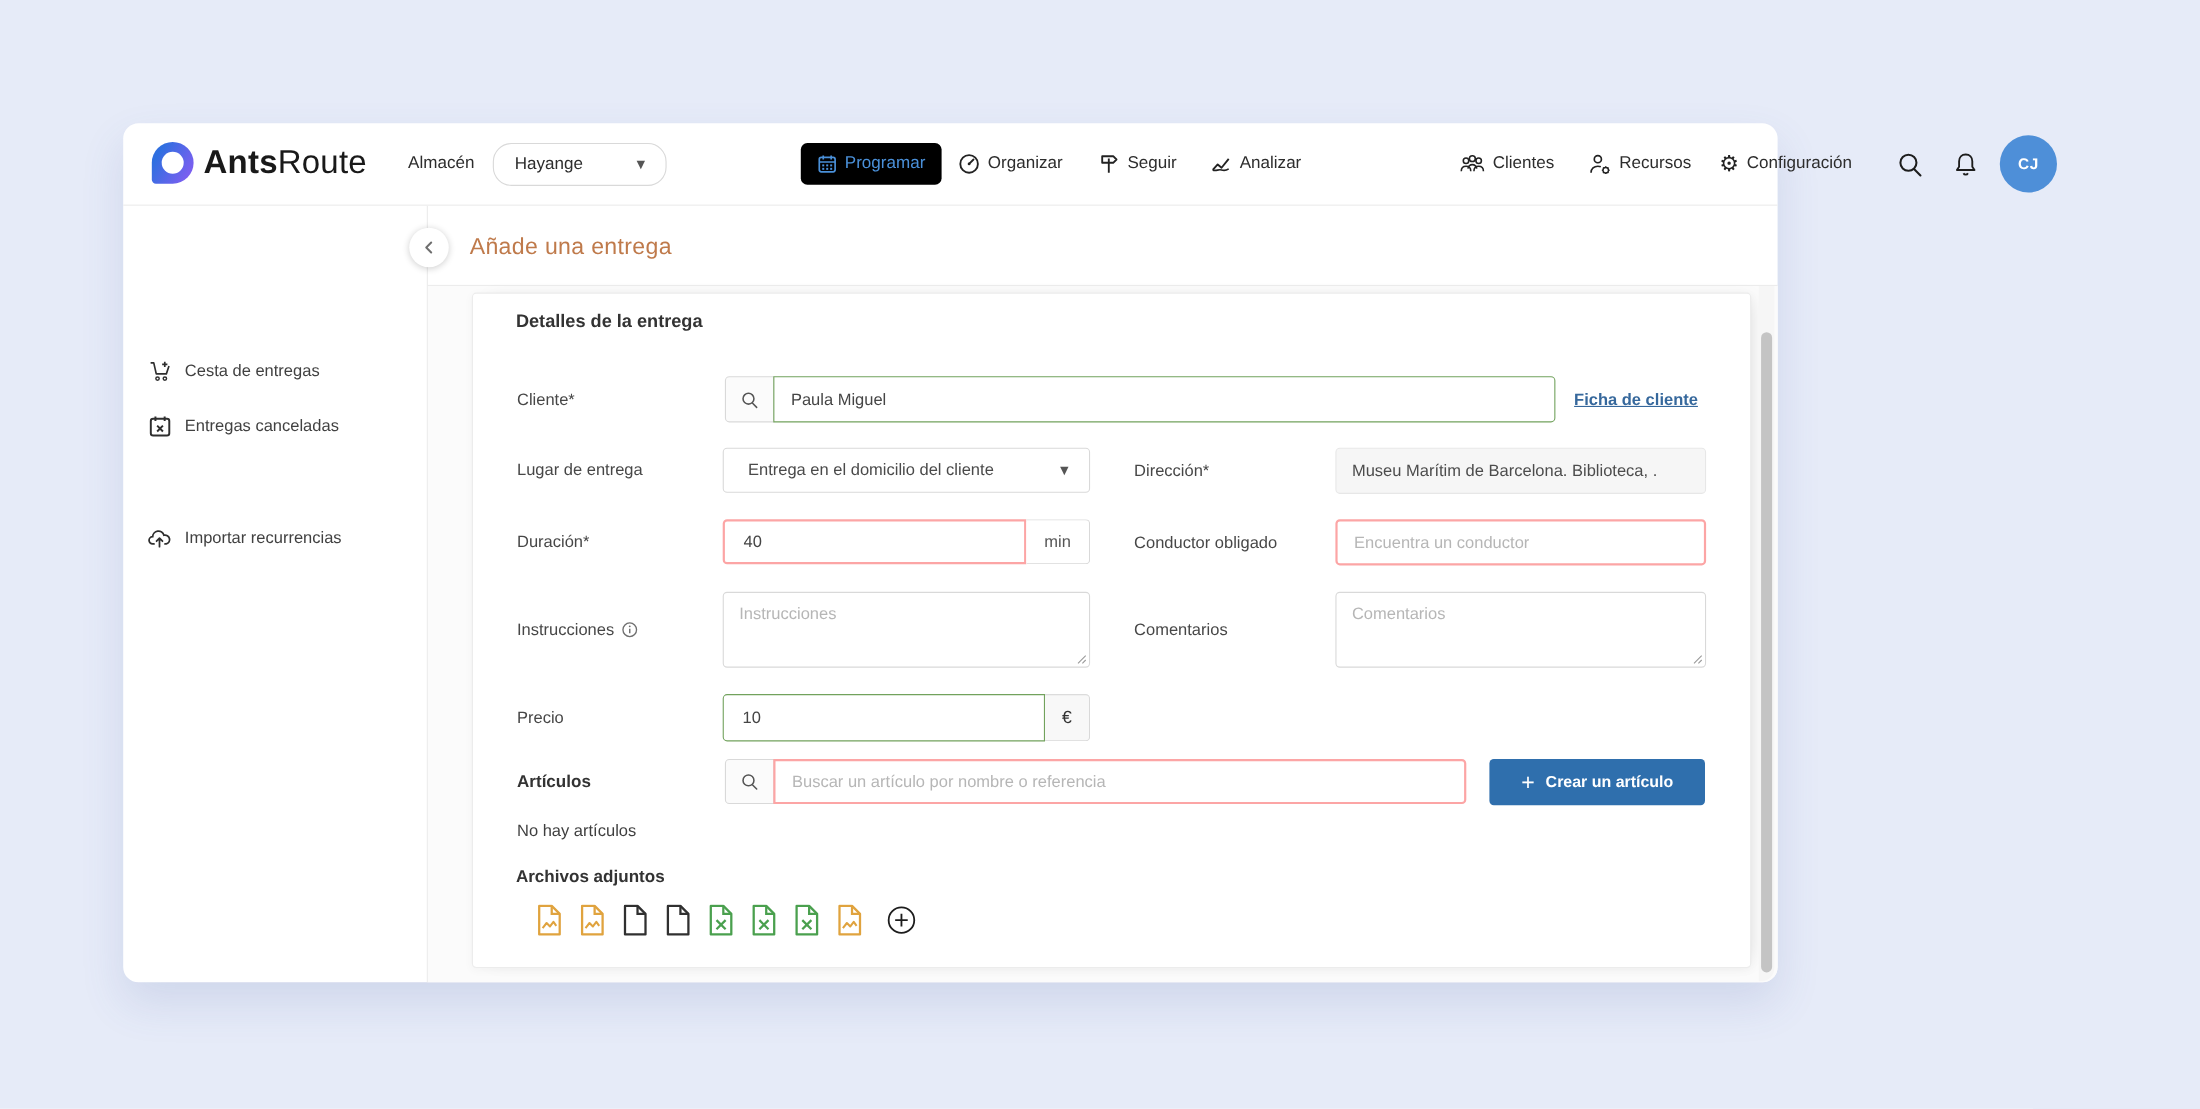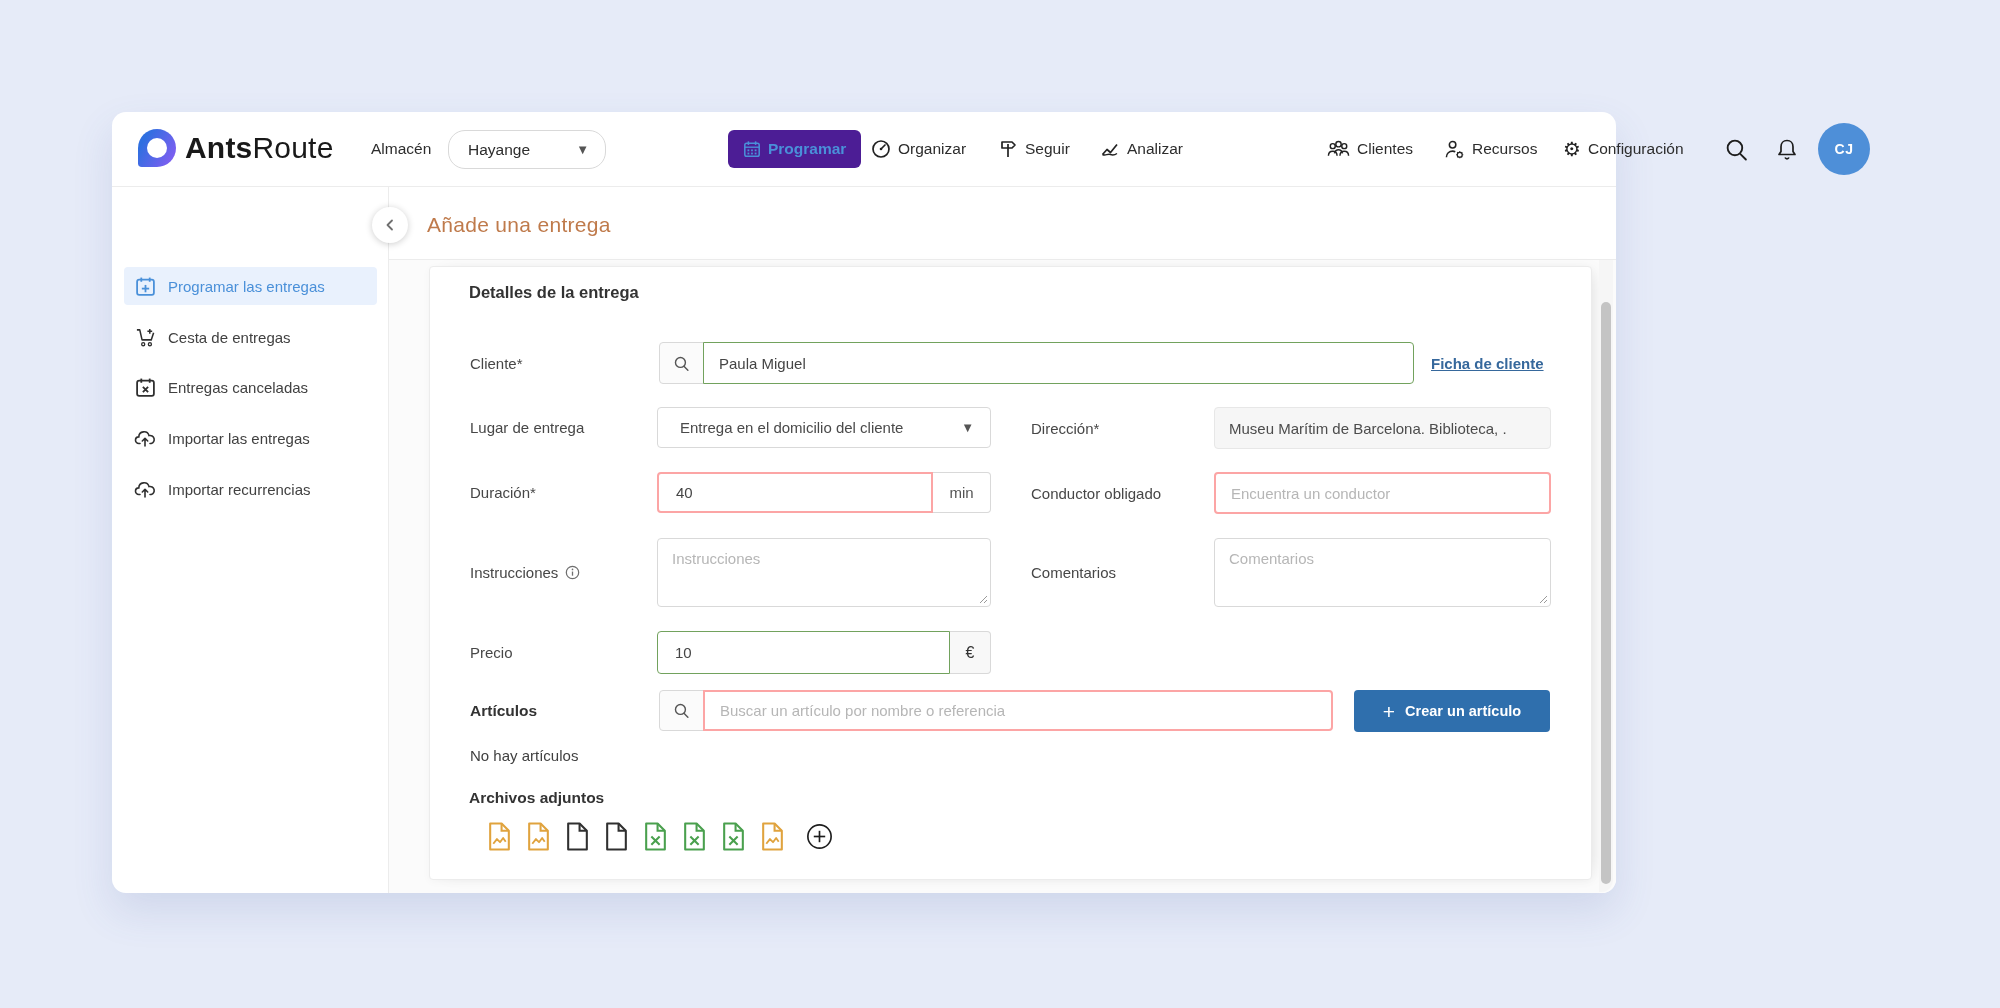--- a/index.html
+++ b/index.html
@@ -22,22 +22,22 @@
   .warehouse-label { position:absolute; left:259px; top:0; height:74px; display:flex; align-items:center;
                font-size:15.5px; color:#2d2d2d; }
   .warehouse-select { position:absolute; left:336px; top:18px; width:158px; height:39px;
                border:1px solid #d9d9d9; border-radius:17px; background:#fff; display:flex; align-items:center;
                padding:0 16px 0 19px; font-size:15.5px; color:#2d2d2d; cursor:pointer; }
   .warehouse-select .caret { margin-left:auto; color:#555; font-size:13px; }
 
   .navitem { position:absolute; top:0; height:74px; display:flex; align-items:center; gap:7px;
              font-size:15.5px; color:#2d2d2d; cursor:pointer; }
   .navitem svg { flex:0 0 auto; }
-  .tab-active { top:18px; height:38px; background:#4c1d95; border-radius:6px; padding:0 15px;
-             color:#4a90d9;font-weight:bold; }
+  .tab-active { top:18px; height:38px; background:#000000; border-radius:6px; padding:0 15px;
+             color:#4a90d9; }
   .icon-gear-glyph { font-size:20px; line-height:1; color:#222; }
 
   .roundicon { position:absolute; top:0; height:74px; display:flex; align-items:center; cursor:pointer; }
   .avatar { position:absolute; left:1706px; top:11px; width:52px; height:52px; border-radius:50%;
             background:#4e8fd8; color:#fff; font-weight:700; font-size:14px; letter-spacing:.5px;
             display:flex; align-items:center; justify-content:center; cursor:pointer; }
 
   
   .v-divider { position:absolute; left:276px; top:75px; bottom:0; width:1px; background:#ececec; }
   .side-item { position:absolute; left:12px; width:253px; height:38px; display:flex; align-items:center;
@@ -200,32 +200,20 @@
           <path d="M12 3 c-3.6 0 -6 2.6 -6 6.2 V14 l-2 3 h16 l-2 -3 V9.2 C18 5.6 15.6 3 12 3 z" fill="none" stroke="#1d1d1d" stroke-width="1.7" stroke-linejoin="round"></path>
           <path d="M10 20 a2.2 2.2 0 0 0 4 0" fill="none" stroke="#1d1d1d" stroke-width="1.7"></path>
         </svg>
     </div>
     <div class="avatar">CJ</div>
   </div>
   <div class="nav-divider"></div>
 
   <div class="v-divider"></div>
 
-  <div class="side-item active" style="top:155px;">
-    <span class="sicon">
-        <svg width="21" height="21" viewBox="0 0 20 20">
-          <rect x="2" y="3.5" width="16" height="14.5" rx="2" fill="none" stroke="currentColor" stroke-width="1.7"></rect>
-          <line x1="6" y1="1.5" x2="6" y2="5.5" stroke="currentColor" stroke-width="1.7"></line>
-          <line x1="14" y1="1.5" x2="14" y2="5.5" stroke="currentColor" stroke-width="1.7"></line>
-          <line x1="10" y1="8.5" x2="10" y2="15.5" stroke="currentColor" stroke-width="1.7"></line>
-          <line x1="6.5" y1="12" x2="13.5" y2="12" stroke="currentColor" stroke-width="1.7"></line>
-        </svg>
-      </span>
-    <span>Programar las entregas</span>
-  </div>
   <div class="side-item" style="top:206px;">
     <span class="sicon">
         <svg width="21" height="21" viewBox="0 0 22 22">
           <path d="M2 3 h3 l2.4 10.5 h9.6 l2.5 -7.5" fill="none" stroke="currentColor" stroke-width="1.6" stroke-linejoin="round"></path>
           <circle cx="8.6" cy="18" r="1.6" fill="none" stroke="currentColor" stroke-width="1.4"></circle>
           <circle cx="15.6" cy="18" r="1.6" fill="none" stroke="currentColor" stroke-width="1.4"></circle>
           <path d="M13 4.5 h5 M15.5 2 v5" stroke="currentColor" stroke-width="1.6"></path>
         </svg>
       </span>
     <span>Cesta de entregas</span>
@@ -234,29 +222,20 @@
     <span class="sicon">
         <svg width="21" height="21" viewBox="0 0 20 20">
           <rect x="2" y="3.5" width="16" height="14.5" rx="2" fill="none" stroke="currentColor" stroke-width="1.7"></rect>
           <line x1="6" y1="1.5" x2="6" y2="5.5" stroke="currentColor" stroke-width="1.7"></line>
           <line x1="14" y1="1.5" x2="14" y2="5.5" stroke="currentColor" stroke-width="1.7"></line>
           <path d="M7.5 9.5 l5 5 M12.5 9.5 l-5 5" stroke="currentColor" stroke-width="1.7"></path>
         </svg>
       </span>
     <span>Entregas canceladas</span>
   </div>
-  <div class="side-item" style="top:307px;">
-    <span class="sicon">
-        <svg width="22" height="20" viewBox="0 0 22 20">
-          <path d="M6 15.5 H4.8 A3.3 3.3 0 0 1 4.8 8.9 A5.2 5.2 0 0 1 15 7.6 a3.8 3.8 0 0 1 2.2 7.9 H16" fill="none" stroke="currentColor" stroke-width="1.6" stroke-linecap="round"></path>
-          <path d="M11 18 V10.5 M8.3 13 l2.7 -2.7 2.7 2.7" fill="none" stroke="currentColor" stroke-width="1.6" stroke-linecap="round" stroke-linejoin="round"></path>
-        </svg>
-      </span>
-    <span>Importar las entregas</span>
-  </div>
   <div class="side-item" style="top:358px;">
     <span class="sicon">
         <svg width="22" height="20" viewBox="0 0 22 20">
           <path d="M6 15.5 H4.8 A3.3 3.3 0 0 1 4.8 8.9 A5.2 5.2 0 0 1 15 7.6 a3.8 3.8 0 0 1 2.2 7.9 H16" fill="none" stroke="currentColor" stroke-width="1.6" stroke-linecap="round"></path>
           <path d="M11 18 V10.5 M8.3 13 l2.7 -2.7 2.7 2.7" fill="none" stroke="currentColor" stroke-width="1.6" stroke-linecap="round" stroke-linejoin="round"></path>
         </svg>
       </span>
     <span>Importar recurrencias</span>
   </div>
 

